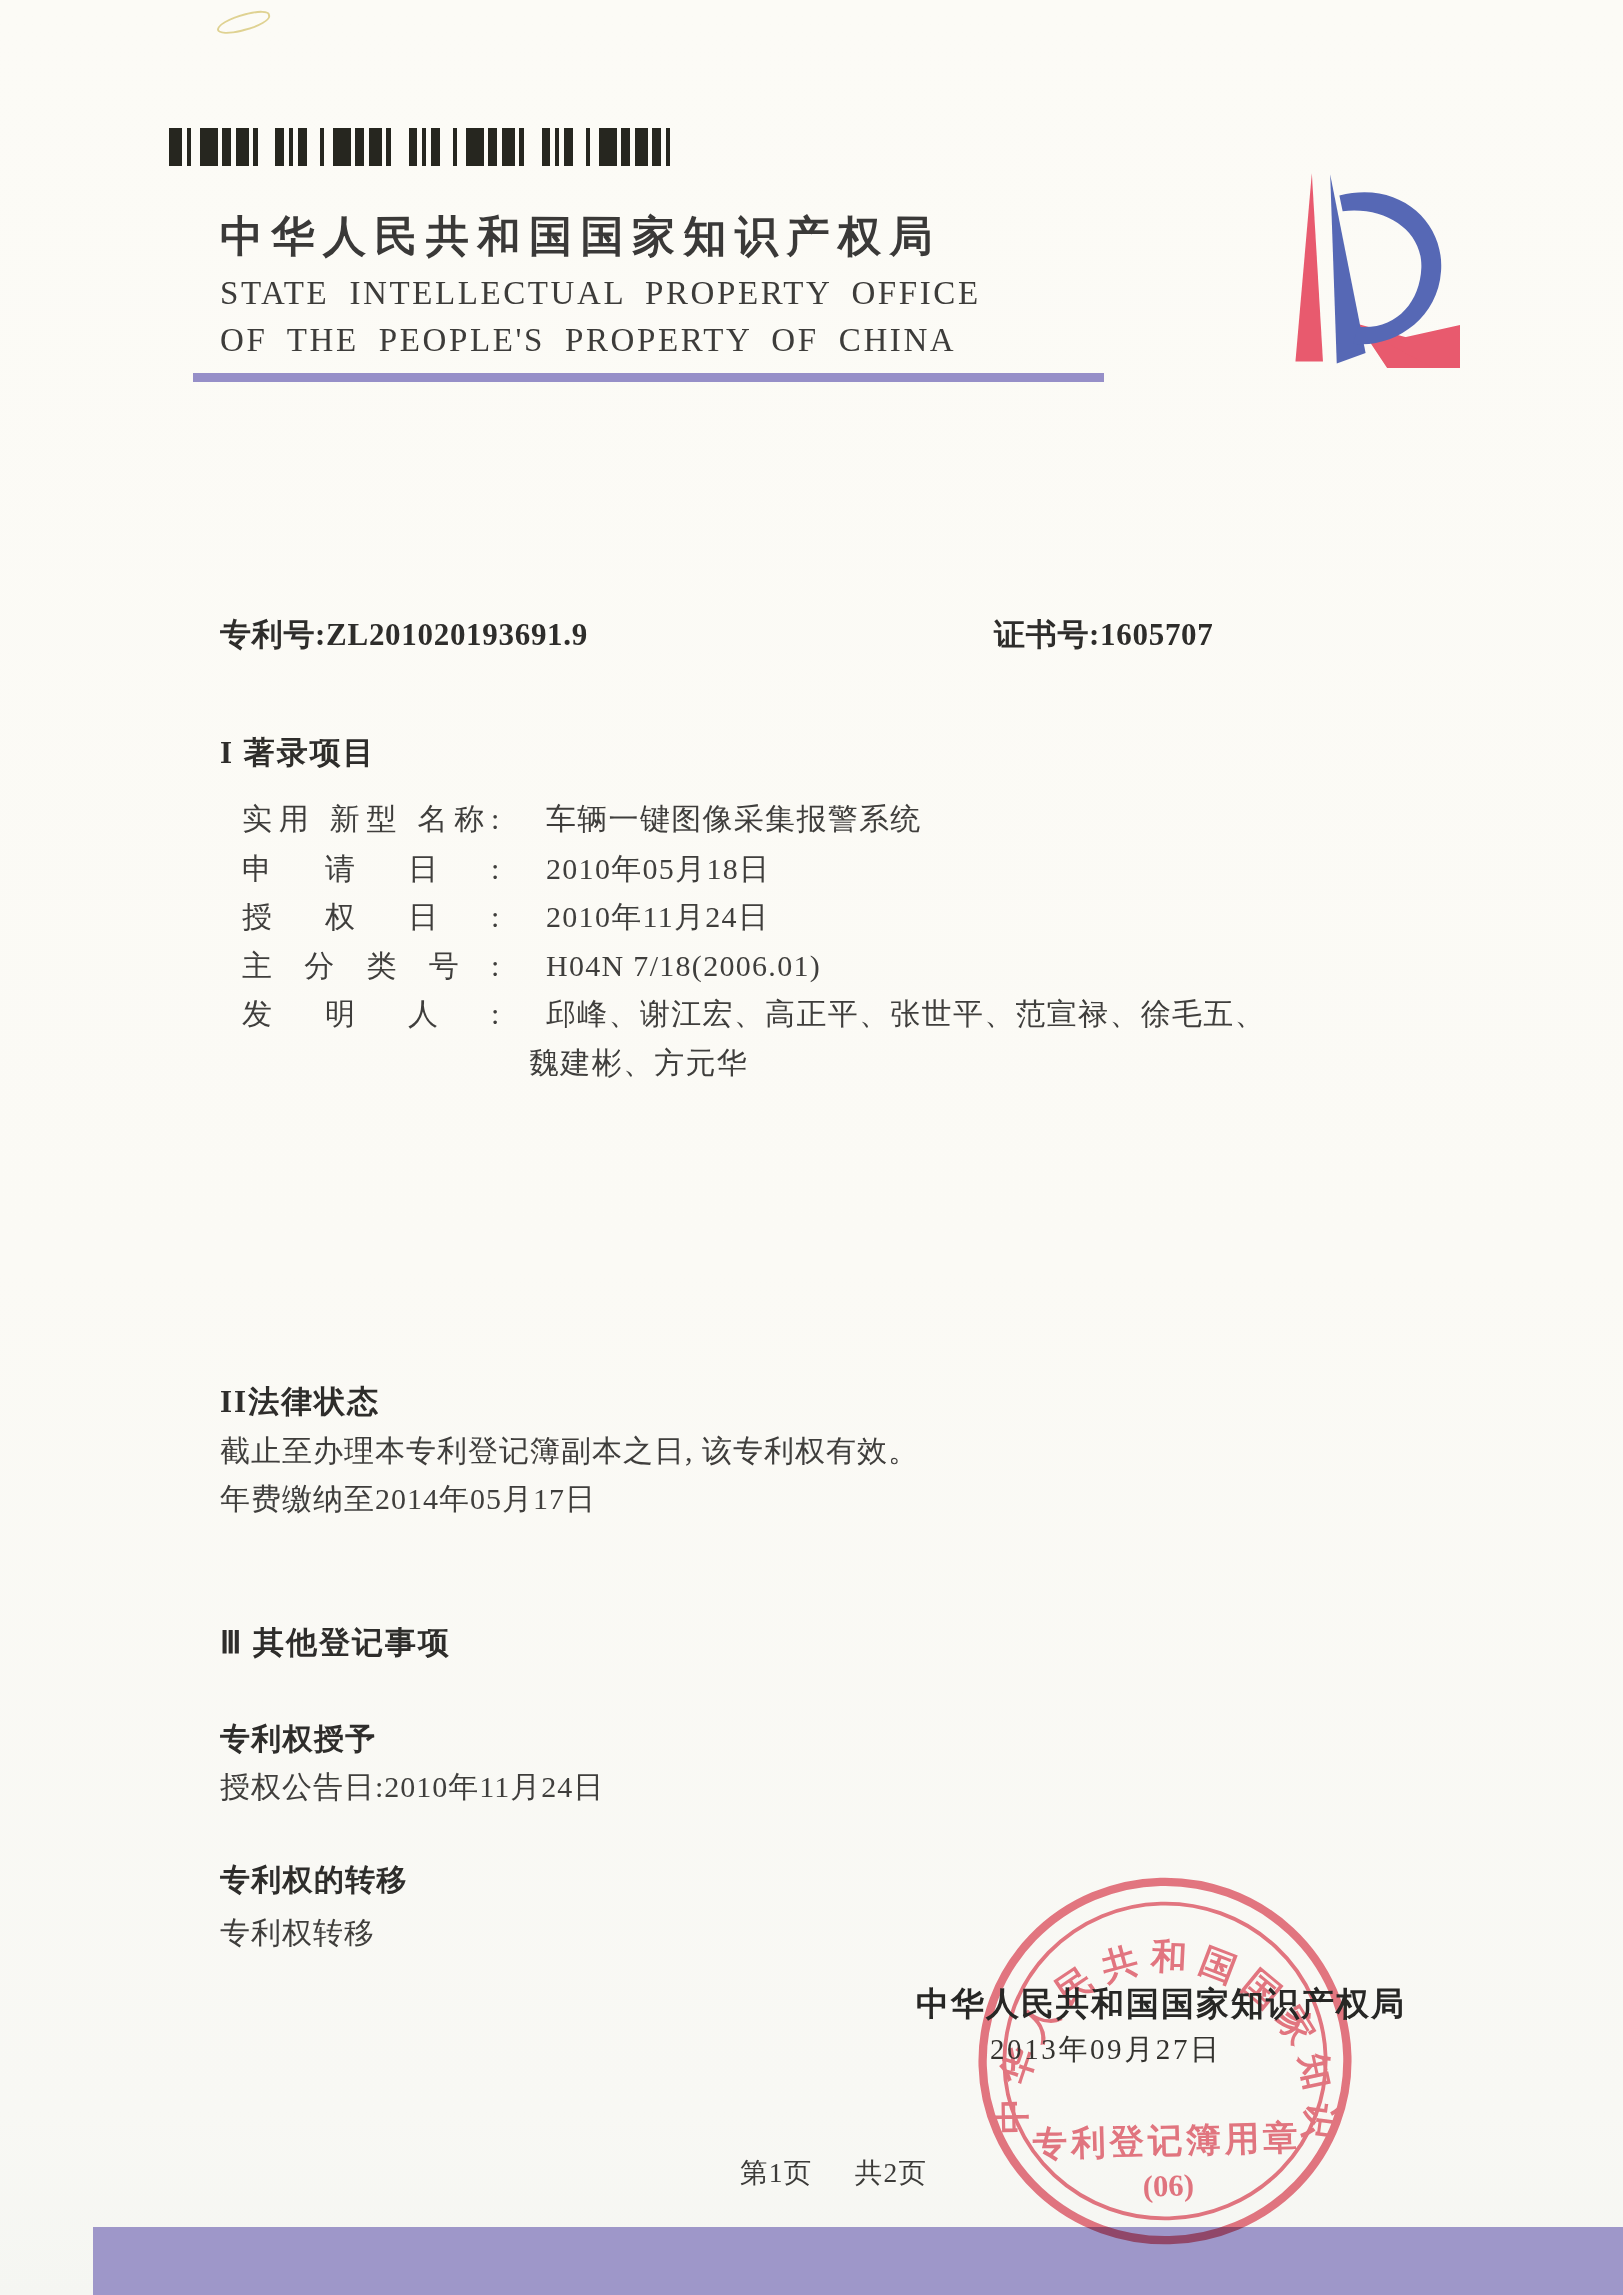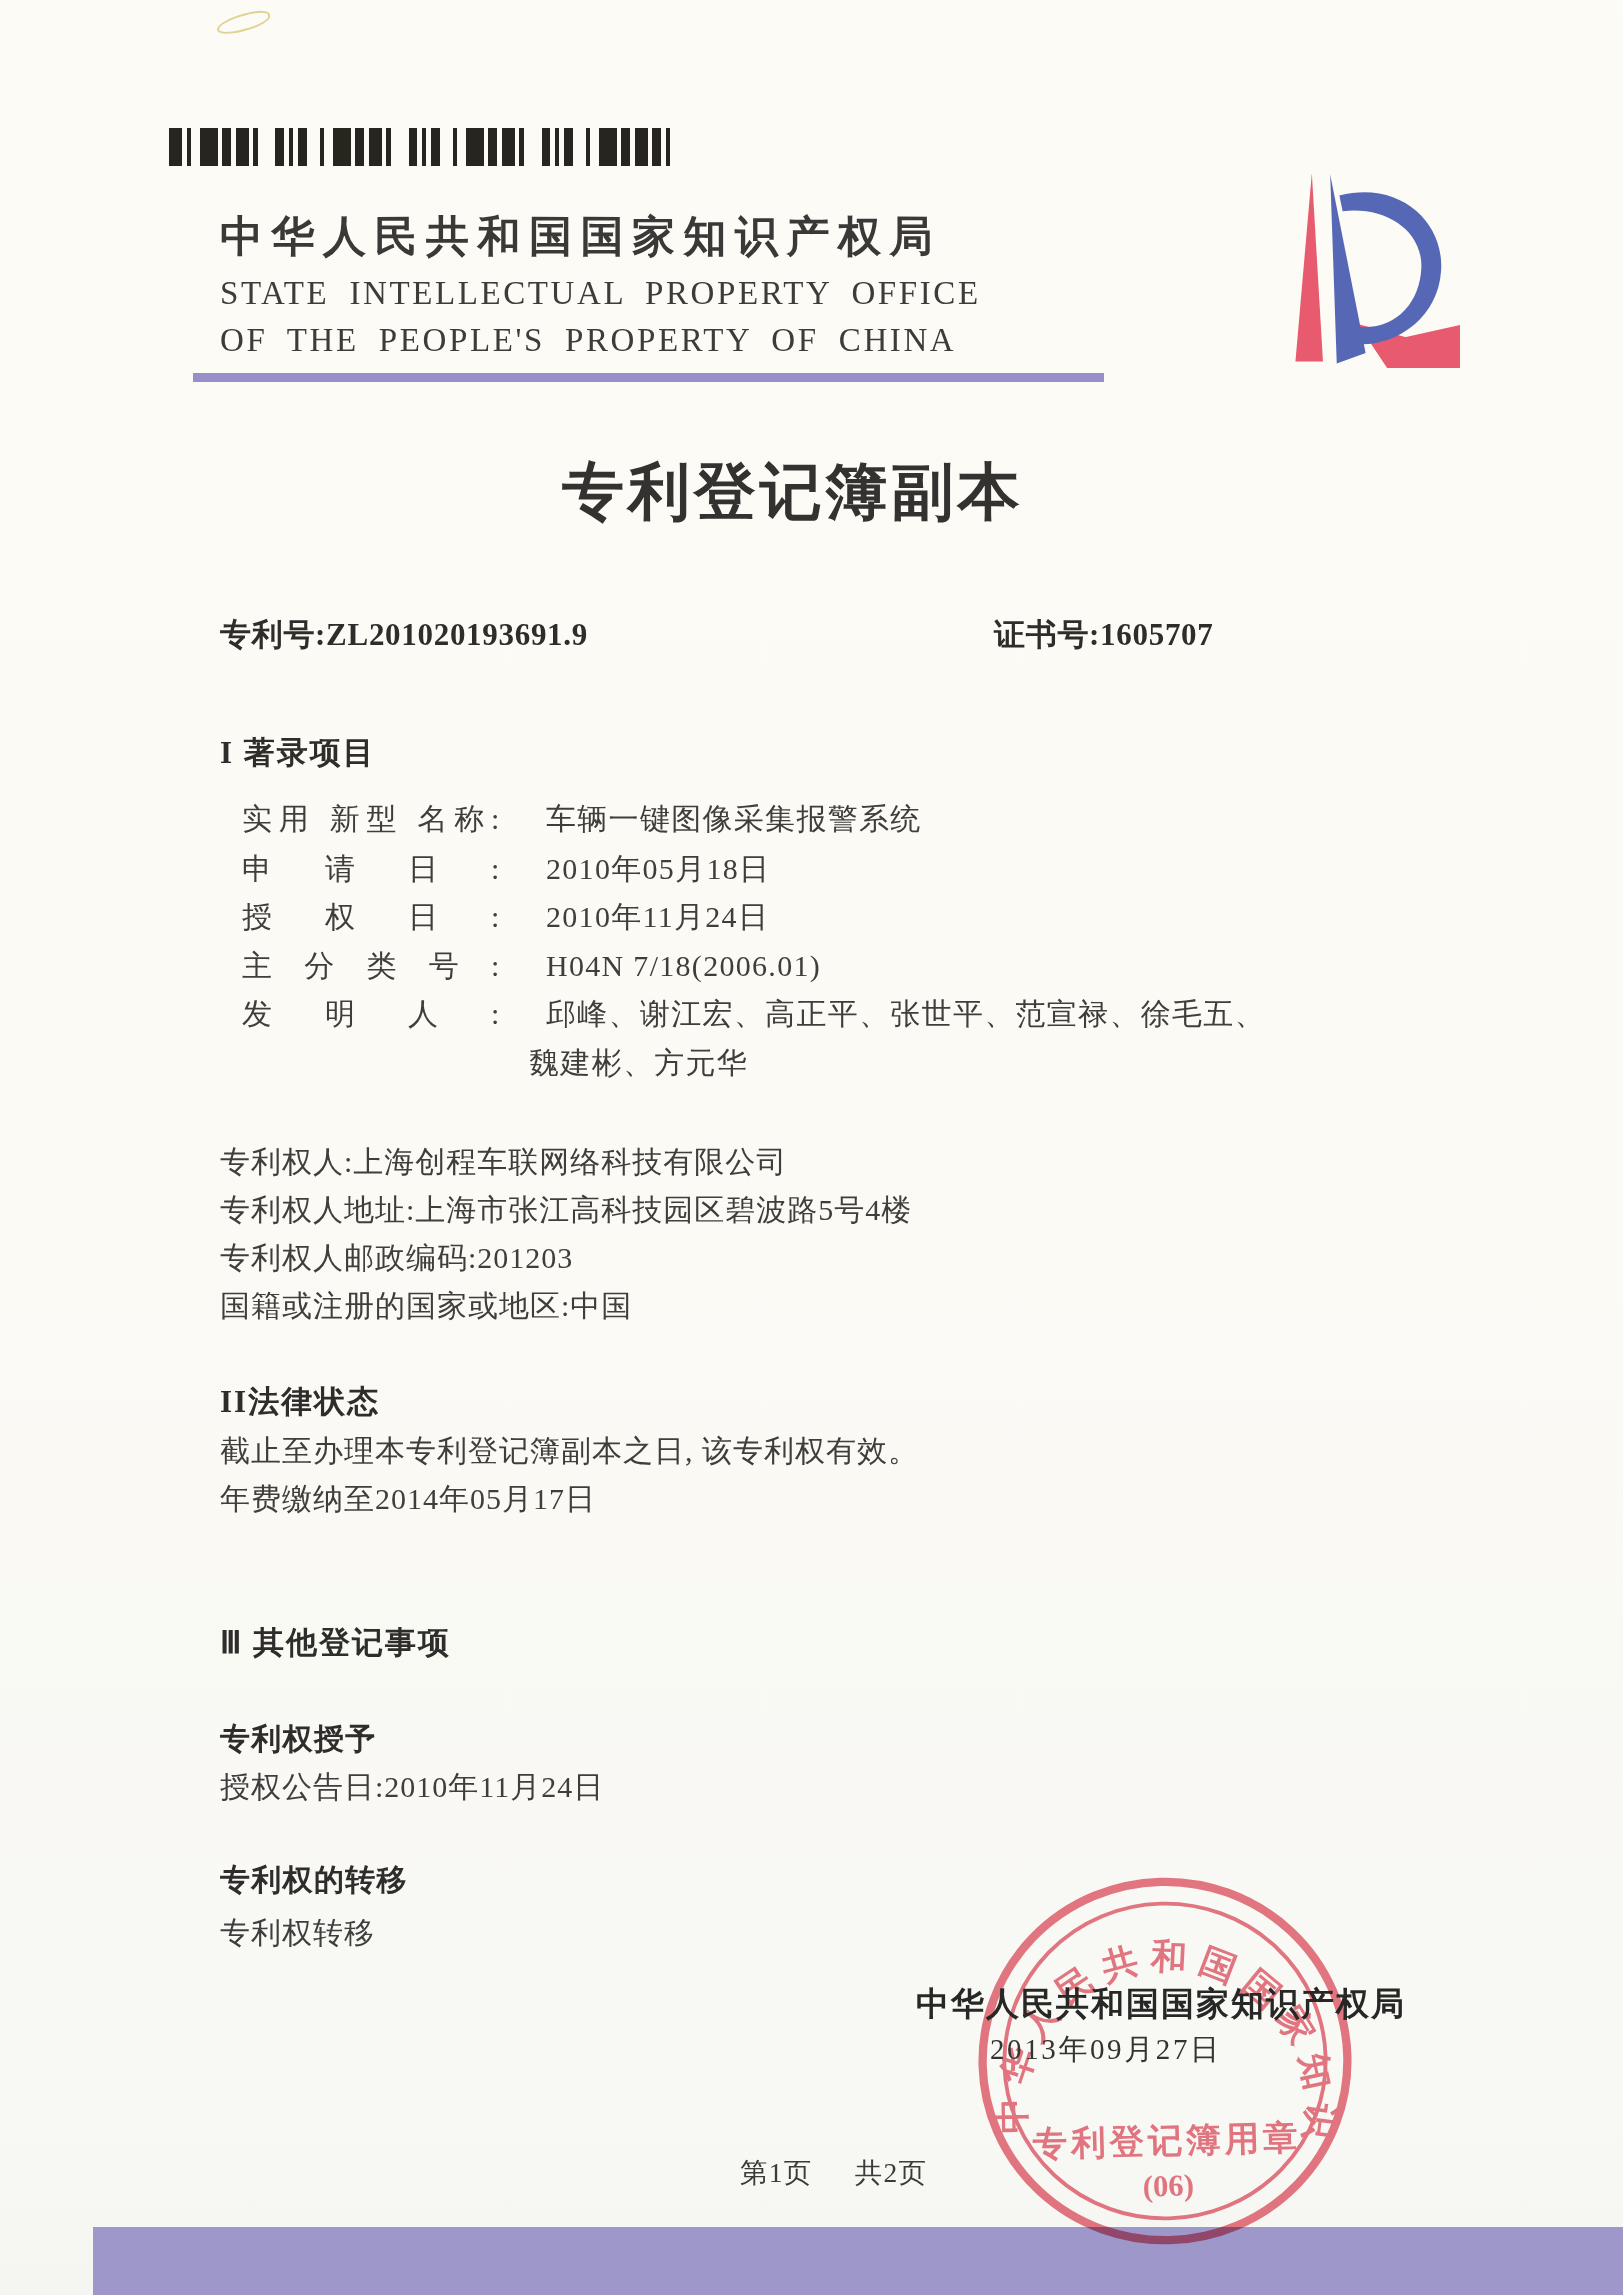--- a/index.html
+++ b/index.html
@@ -204,21 +204,20 @@
       <use href="#star" transform="translate(158,238) scale(3.3) rotate(8)"></use>
     </g>
 
     <polygon points="165,8 140,295 182,295" fill="#e85a6e"></polygon>
 
     <polygon points="193,10 203,298 247,282" fill="#5668b5"></polygon>
 
     <path d="M 207,42 C 298,18 368,82 362,158 C 357,232 287,276 228,268 L 235,242 C 292,248 330,206 332,152 C 334,96 278,58 212,66 Z" fill="#5668b5"></path>
   </svg>
 
-  <h1 class="doc-title">专利登记簿副本</h1>
 
   <div class="num-row">
     <span class="num-patent">专利号:ZL201020193691.9</span>
     <span class="num-cert">证书号:1605707</span>
   </div>
 
   <div class="sec-heading" style="top:732px">I 著录项目</div>
 
   <div class="frow" style="top:799px">
     <span class="flabel">实用 新型 名称:</span><span class="fvalue">车辆一键图像采集报警系统</span>
@@ -230,26 +229,20 @@
     <span class="flabel">授权日:</span><span class="fvalue">2010年11月24日</span>
   </div>
   <div class="frow" style="top:946px">
     <span class="flabel">主分类号:</span><span class="fvalue">H04N 7/18(2006.01)</span>
   </div>
   <div class="frow" style="top:994px">
     <span class="flabel">发明人:</span><span class="fvalue">邱峰、谢江宏、高正平、张世平、范宣禄、徐毛五、</span>
   </div>
   <div class="inv-cont" style="top:1043px">魏建彬、方元华</div>
 
-  <div class="lineblock" style="top:1142px">
-    <div>专利权人:上海创程车联网络科技有限公司</div>
-    <div>专利权人地址:上海市张江高科技园区碧波路5号4楼</div>
-    <div>专利权人邮政编码:201203</div>
-    <div>国籍或注册的国家或地区:中国</div>
-  </div>
 
   <div class="sec-heading" style="top:1381px">II法律状态</div>
   <div class="lineblock" style="top:1431px">
     <div>截止至办理本专利登记簿副本之日, 该专利权有效。</div>
     <div>年费缴纳至2014年05月17日</div>
   </div>
 
   <div class="sec-heading" style="top:1622px">Ⅲ 其他登记事项</div>
   <div class="sub-heading" style="top:1719px">专利权授予</div>
   <div class="sub-line" style="top:1767px">授权公告日:2010年11月24日</div>

